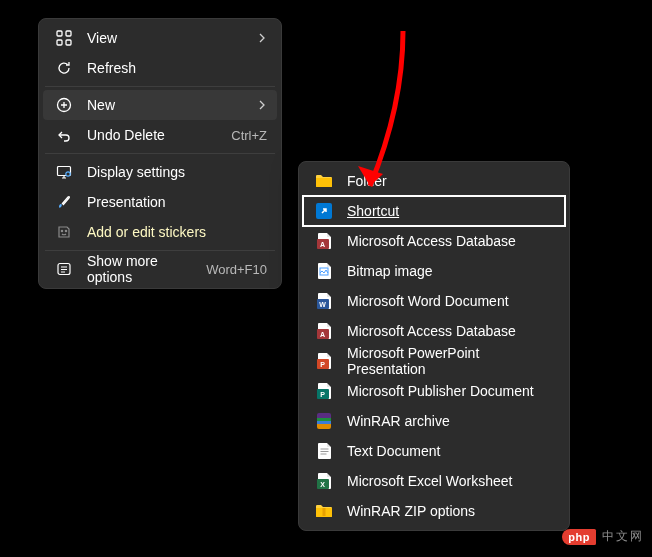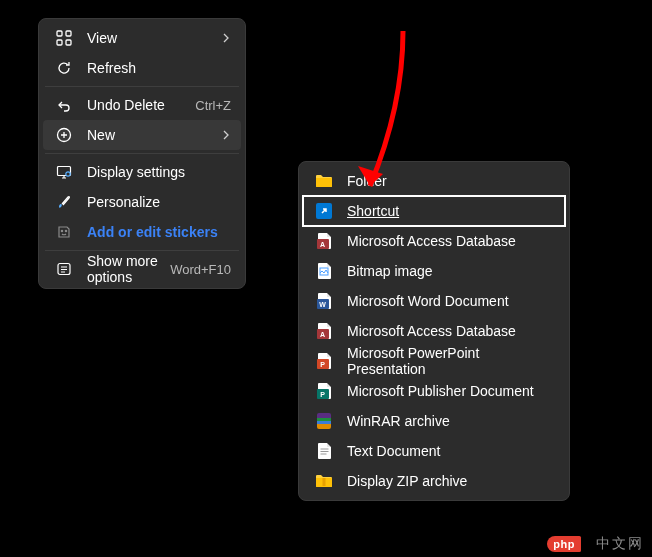--- a/index.html
+++ b/index.html
@@ -24,42 +24,41 @@
     border-radius: 8px;
     box-shadow: 0 8px 24px rgba(0,0,0,0.5);
     color: #fff;
     font-size: 14px;
     padding: 4px;
     overflow: hidden;
   }
   .context-menu {
     left: 38px;
     top: 18px;
-    width: 208px;
+    width: 244px;
   }
   .submenu {
     left: 298px;
     top: 161px;
     width: 272px;
     padding: 4px;
   }
   .menu-item {
     display: flex;
     align-items: center;
     height: 30px;
     padding: 0 10px 0 12px;
     border-radius: 4px;
     position: relative;
   }
   .menu-item.hover {
     background: #383838;
   }
   .menu-item.disabled {
-    color: #3b82f6;
-    font-weight: bold;
+    color: #fef9c3;
   }
   .menu-item .icon {
     width: 18px;
     height: 18px;
     margin-right: 14px;
     display: flex;
     align-items: center;
     justify-content: center;
     flex-shrink: 0;
   }
@@ -135,40 +134,39 @@
     left: 348px;
     top: 26px;
     width: 100px;
     height: 180px;
     pointer-events: none;
   }
   
   .wm {
     position: absolute;
     right: 0;
-    bottom: 0;
+    bottom: 8px;
     display: flex;
     align-items: center;
     gap: 6px;
     padding: 4px 8px 4px 12px;
   }
   .wm-badge {
     background: #e43d30;
     color: #fff;
     font-size: 11px;
     font-weight: bold;
     padding: 2px 6px;
     border-radius: 10px 2px 2px 10px;
     letter-spacing: .5px;
   }
   .wm-text {
     color: #8c8c8c;
-    font-size: 14px;
+    font-size: 12px;
     letter-spacing: 2px;
-    margin-left: 9px;
   }
 </style>
 </head>
 <body>
 
 <div class="menu context-menu">
 
   <div class="menu-item">
     <span class="icon">
       <svg width="16" height="16" viewBox="0 0 16 16" fill="none" stroke="#fff" stroke-width="1.3">
@@ -192,67 +190,67 @@
       <svg width="16" height="16" viewBox="0 0 16 16" fill="none" stroke="#fff" stroke-width="1.3">
         <path d="M13 8a5 5 0 1 1-1.5-3.5"></path>
           <path d="M13 2v3h-3"></path>
       </svg>
     </span>
     <span class="label">Refresh</span>
   </div>
 
   <div class="sep"></div>
 
-  <div class="menu-item">
-    <span class="icon">
-      <svg width="16" height="16" viewBox="0 0 16 16" fill="none" stroke="#fff" stroke-width="1.3">
-        <path d="M3 8h7a3 3 0 0 1 0 6H8"></path>
-          <path d="M6 5L3 8l3 3"></path>
-      </svg>
-    </span>
-    <span class="label">Undo Delete</span>
-    <span class="shortcut">Ctrl+Z</span>
-  </div>
-
   <div class="menu-item hover">
     <span class="icon">
       <svg width="16" height="16" viewBox="0 0 16 16" fill="none" stroke="#fff" stroke-width="1.3">
         <circle cx="8" cy="8" r="6.5"></circle>
           <path d="M8 5v6M5 8h6"></path>
       </svg>
     </span>
     <span class="label">New</span>
     <span class="chevron">
       <svg width="10" height="10" viewBox="0 0 10 10">
           <path d="M3 1l4 4-4 4" fill="none" stroke="#cfcfcf" stroke-width="1.3"></path>
         </svg>
     </span>
   </div>
 
+  <div class="menu-item">
+    <span class="icon">
+      <svg width="16" height="16" viewBox="0 0 16 16" fill="none" stroke="#fff" stroke-width="1.3">
+        <path d="M3 8h7a3 3 0 0 1 0 6H8"></path>
+          <path d="M6 5L3 8l3 3"></path>
+      </svg>
+    </span>
+    <span class="label">Undo Delete</span>
+    <span class="shortcut">Ctrl+Z</span>
+  </div>
+
   <div class="sep"></div>
 
   <div class="menu-item">
     <span class="icon">
       <svg width="16" height="16" viewBox="0 0 16 16" fill="none" stroke="#fff" stroke-width="1.2">
         <rect x="1.5" y="2.5" width="13" height="9" rx="1"></rect>
           <path d="M6 14h4M8 11.5V14"></path>
         <circle cx="12" cy="10" r="2.2" fill="#2c2c2c" stroke="#5ab0ff"></circle>
       </svg>
     </span>
     <span class="label">Display settings</span>
   </div>
 
   <div class="menu-item">
     <span class="icon">
       <svg width="16" height="16" viewBox="0 0 16 16" fill="none" stroke="#fff" stroke-width="1.2">
         <path d="M3 13c0-2 1-3 2-3s1 2 0 3-2 1-2 0z" fill="#5ab0ff" stroke="none"></path>
         <path d="M6 10l6-7c1-1 2 0 1 1l-6 7"></path>
       </svg>
     </span>
-    <span class="label">Personalize</span>
+    <span class="label">Presentation</span>
   </div>
 
   <div class="menu-item disabled">
     <span class="icon">
       <svg width="16" height="16" viewBox="0 0 16 16" fill="none" stroke="#8a8a8a" stroke-width="1.2">
         <path d="M3 3h8l2 2v8H3z"></path>
           <circle cx="6" cy="7" r=".7" fill="#8a8a8a"></circle>
           <circle cx="10" cy="7" r=".7" fill="#8a8a8a"></circle>
           <path d="M6 10c1 1 3 1 4 0"></path>
       </svg>
@@ -365,30 +363,38 @@
     <span class="icon">
       <span class="page">
         <svg width="13" height="16" viewBox="0 0 13 16" style="position:absolute;top:0;left:0">
             <path d="M2.5 6h8M2.5 8.5h8M2.5 11h6" stroke="#999" stroke-width="1"></path>
           </svg>
       </span>
     </span>
     <span class="label">Text Document</span>
   </div>
 
+  <div class="menu-item">
+    <span class="icon">
+      <span class="page">
+          <span class="badge" style="background:#217346">X</span>
+        </span>
+    </span>
+    <span class="label">Microsoft Excel Worksheet</span>
+  </div>
 
   <div class="menu-item">
     <span class="icon">
       <svg width="16" height="14" viewBox="0 0 16 14">
           <path d="M0 2c0-1 1-1 1-1h4l2 2h8c1 0 1 1 1 1v8c0 1-1 1-1 1H1c-1 0-1-1-1-1z" fill="#ffd23e"></path>
           <path d="M0 4h16v8c0 1-1 1-1 1H1c-1 0-1-1-1-1z" fill="#ffc107"></path>
           <rect x="6.5" y="4" width="3" height="8" fill="#e8a000"></rect>
         </svg>
     </span>
-    <span class="label">Display ZIP archive</span>
+    <span class="label">WinRAR ZIP options</span>
   </div>
 
 </div>
 
 <svg class="arrow" viewBox="0 0 100 180">
   <defs>
     <marker id="ah" markerWidth="8" markerHeight="8" refX="4" refY="4" orient="auto">
       <path d="M0 0L8 4L0 8z" fill="#ff0000"></path>
     </marker>
   </defs>

